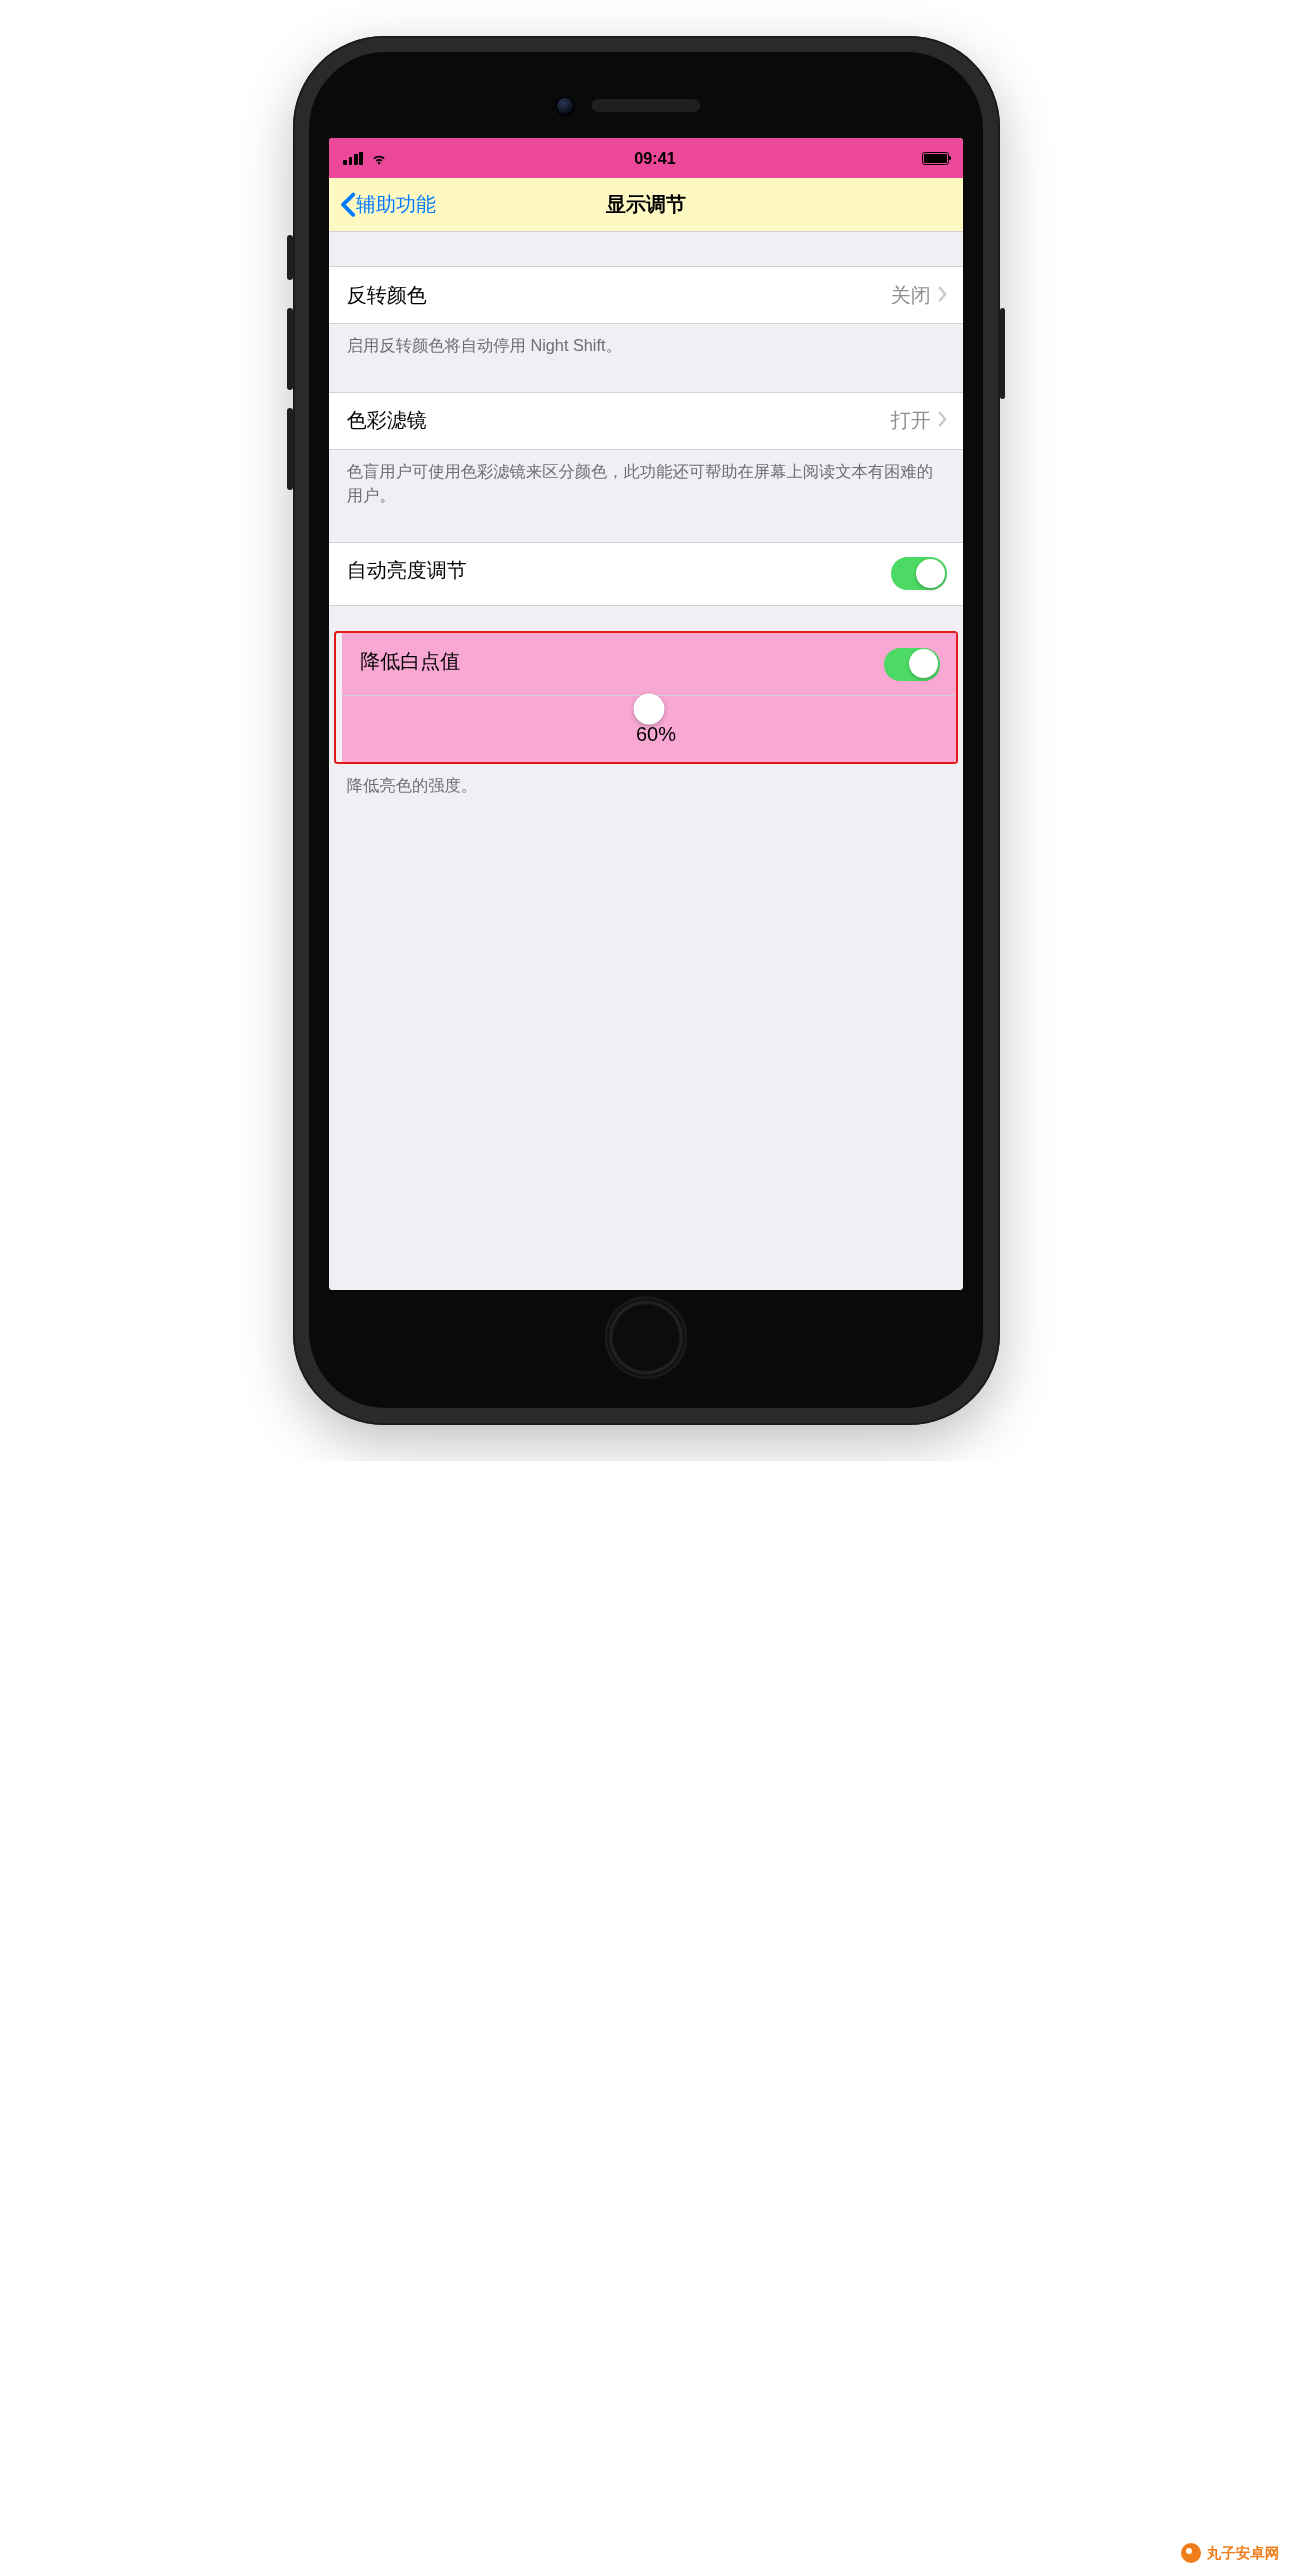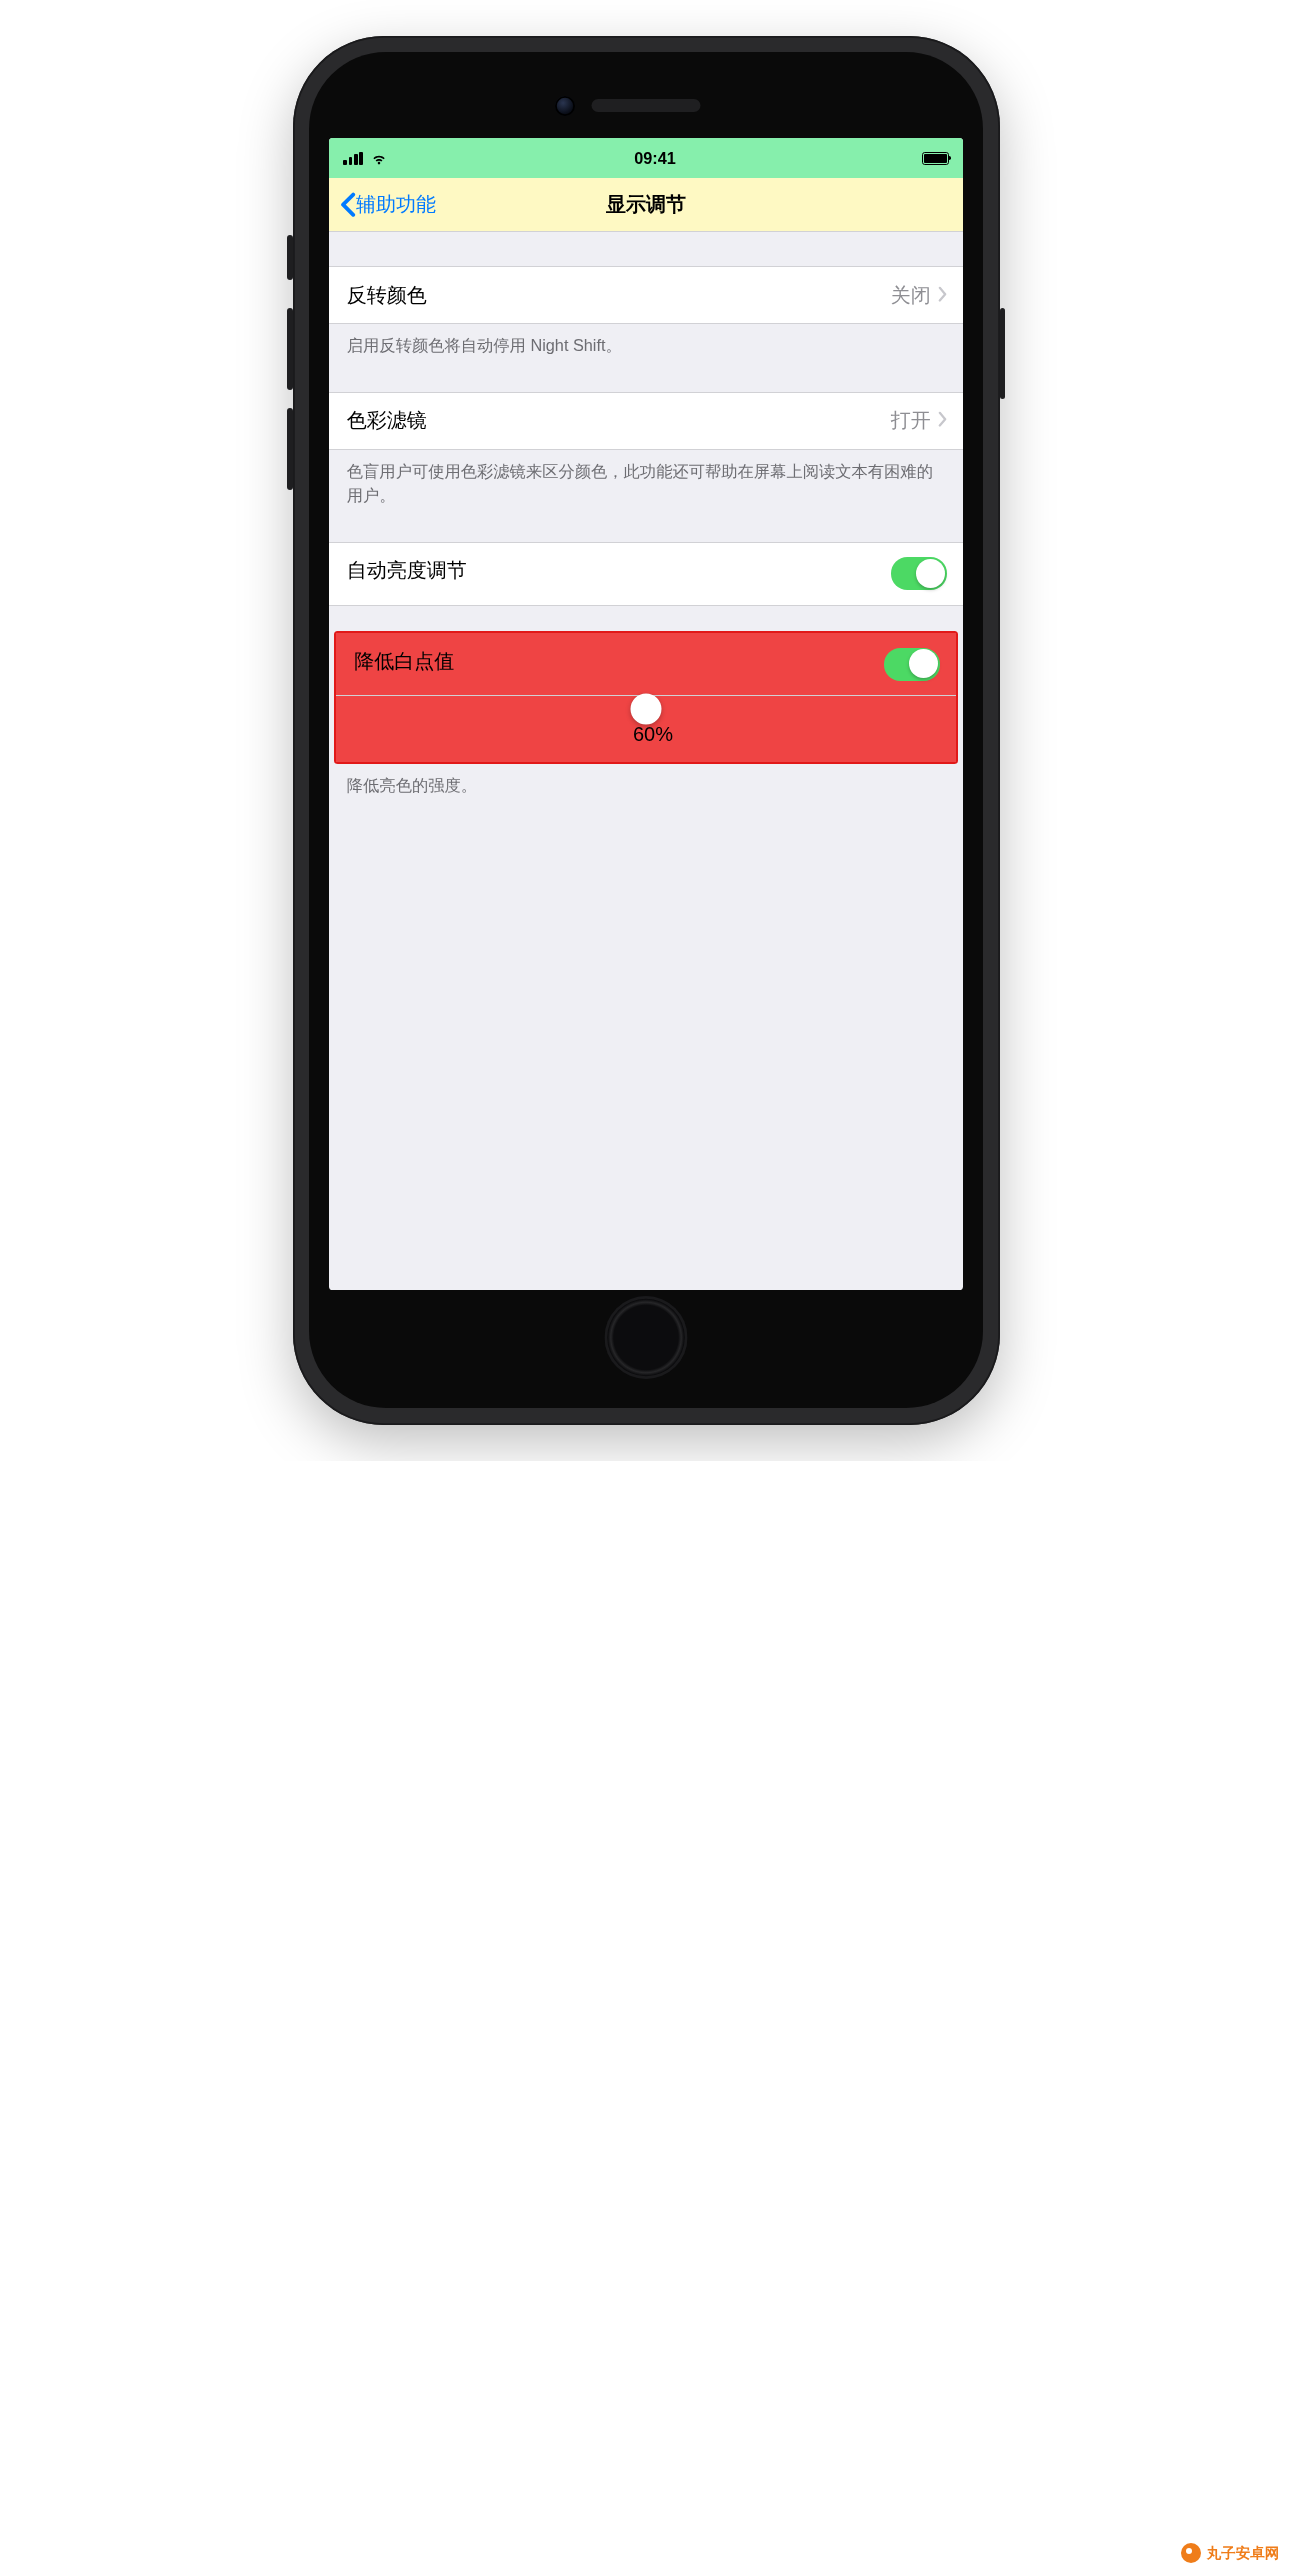--- a/index.html
+++ b/index.html
@@ -64,21 +64,21 @@
     .screen {
       background: #efeff4;
       border-radius: 3.6px;
       overflow: hidden;
       height: 1152px;
       display: flex;
       flex-direction: column;
     }
     .status-bar {
       height: 40px;
-      background: #86efac;
+      background: #ec4899;
       display: flex;
       align-items: center;
       justify-content: space-between;
       padding: 0 14.5px;
       font-size: 16.3px;
       font-weight: 600;
     }
     .status-left { display: flex; align-items: center; gap: 7.3px; }
     .signal-bars { display: flex; align-items: flex-end; gap: 1.8px; }
     .signal-bars span { width: 3.6px; background: #000; border-radius: 0.9px; }
@@ -154,21 +154,21 @@
       border-radius: 50%;
       box-shadow: 0 1.8px 3.6px rgba(0,0,0,0.25);
     }
     .switch.on .switch-thumb { right: 1.8px; }
 
     .highlight-box {
       border: 2.7px solid #e11919;
       border-radius: 3.6px;
       margin: 25.4px 5.4px 0 5.4px;
     }
-    .highlight-box .cell-group { background: #ef4444; }
+    .highlight-box .cell-group { background: #f9a8d4; margin-left: 6px; }
     .highlight-box .cell { border-top: none; }
     .slider-row {
       display: flex;
       align-items: center;
       padding: 12.7px 18px 16.3px 18px;
       gap: 14.5px;
       border-top: 0.5px solid #d1d1d5;
       flex-direction: column;
     }
     .slider-track {

